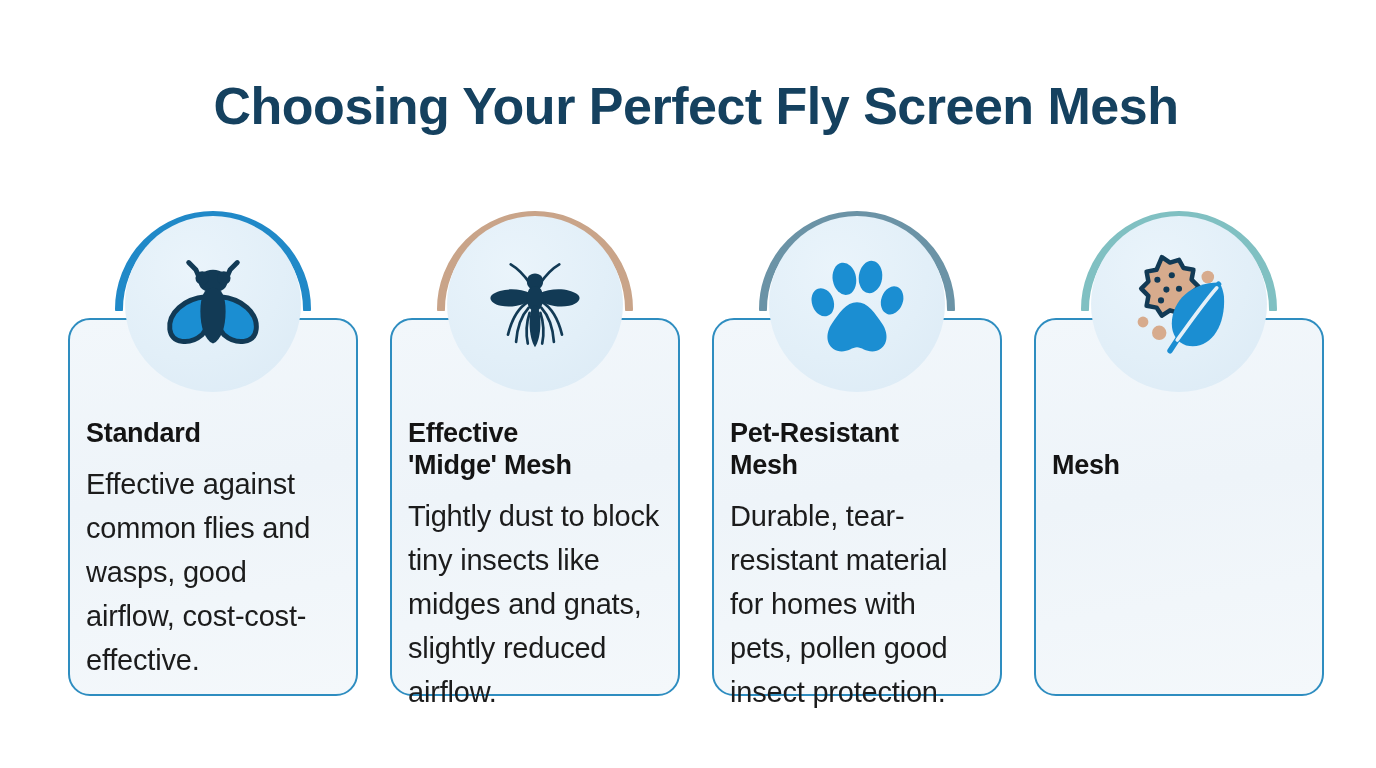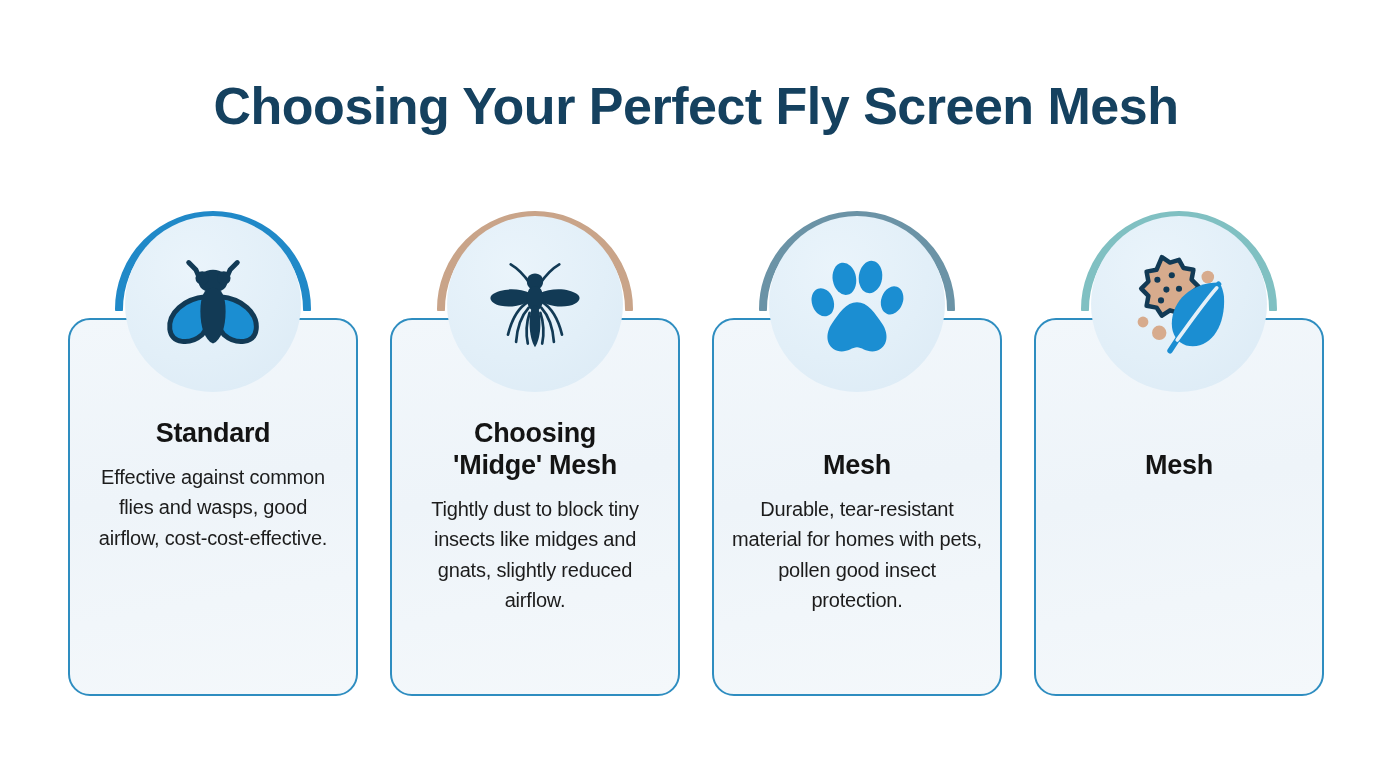--- a/index.html
+++ b/index.html
@@ -91,35 +91,34 @@
     position: absolute;
     top: 112px;
     left: 0;
     width: 290px;
     height: 378px;
     border: 2.5px solid #2e8dc0;
     border-radius: 22px;
     background: linear-gradient(170deg, #f2f7fb 0%, #eef4f9 45%, #f4f8fb 100%);
     z-index: 1;
     padding: 98px 16px 14px 16px;
-    text-align: center;
   }
 
   .card-title {
     font-size: 27px;
     font-weight: 700;
     color: #141414;
     line-height: 1.18;
     letter-spacing: -0.3px;
     margin-bottom: 12px;
     font-family: "Liberation Sans", sans-serif;
   }
 
   .card-desc {
-    font-size: 20px;
+    font-size: 29px;
     font-weight: 400;
     color: #1c1c1c;
     line-height: 1.52;
     letter-spacing: -0.2px;
     font-family: "Liberation Sans", sans-serif;
   }
 </style>
 </head>
 <body>
 
@@ -180,21 +179,21 @@
           <path d="M65 48 C78 42 98 42 108 50 C112 54 108 60 98 62 C84 65 70 60 64 55 Z" fill="#123a55"></path>
 
           <path d="M60 26 C54 26 51 30 51 35 C51 40 54 44 60 44 C66 44 69 40 69 35 C69 30 66 26 60 26 Z" fill="#123a55"></path>
           <path d="M60 40 C54 40 51 46 51 54 C51 62 55 68 60 68 C65 68 69 62 69 54 C69 46 66 40 60 40 Z" fill="#123a55"></path>
 
           <path d="M60 62 C56 62 54 70 54 82 C54 94 57 104 60 108 C63 104 66 94 66 82 C66 70 64 62 60 62 Z" fill="#123a55"></path>
         </svg>
       </div>
       <div class="card-body">
         <div class="card-title">
-          <span>Choosing</span><br>
+          <span>Effective</span><br>
           <span>'Midge' Mesh</span>
         </div>
         <div class="card-desc">Tightly dust to block tiny insects like midges and gnats, slightly reduced airflow.</div>
       </div>
     </div>
 
     <div class="card-wrap">
       <svg class="card-arc" viewBox="0 0 200 105">
         <path d="M6 103 A 94 94 0 0 1 194 103" fill="none" stroke="#6b93a6" stroke-width="8" stroke-linecap="round"></path>
       </svg>
@@ -202,21 +201,21 @@
         <svg class="card-icon" viewBox="0 0 120 120">
           <ellipse cx="46" cy="32" rx="13" ry="18" fill="#1b8ed2" transform="rotate(-10 46 32)"></ellipse>
           <ellipse cx="75" cy="30" rx="13" ry="18" fill="#1b8ed2" transform="rotate(8 75 30)"></ellipse>
           <ellipse cx="22" cy="58" rx="12" ry="16" fill="#1b8ed2" transform="rotate(-20 22 58)"></ellipse>
           <ellipse cx="99" cy="56" rx="12" ry="16" fill="#1b8ed2" transform="rotate(20 99 56)"></ellipse>
           <path d="M60 58 C48 58 40 70 32 82 C24 94 26 108 38 112 C48 115 54 108 60 108 C66 108 72 115 82 112 C94 108 96 94 88 82 C80 70 72 58 60 58 Z" fill="#1b8ed2"></path>
         </svg>
       </div>
       <div class="card-body">
         <div class="card-title">
-          <br>
+          <span>Pet-Resistant</span><br>
           <span>Mesh</span>
         </div>
         <div class="card-desc">Durable, tear-resistant material for homes with pets, pollen good insect protection.</div>
       </div>
     </div>
 
     <div class="card-wrap">
       <svg class="card-arc" viewBox="0 0 200 105">
         <path d="M6 103 A 94 94 0 0 1 194 103" fill="none" stroke="#80c0c2" stroke-width="8" stroke-linecap="round"></path>
       </svg>

